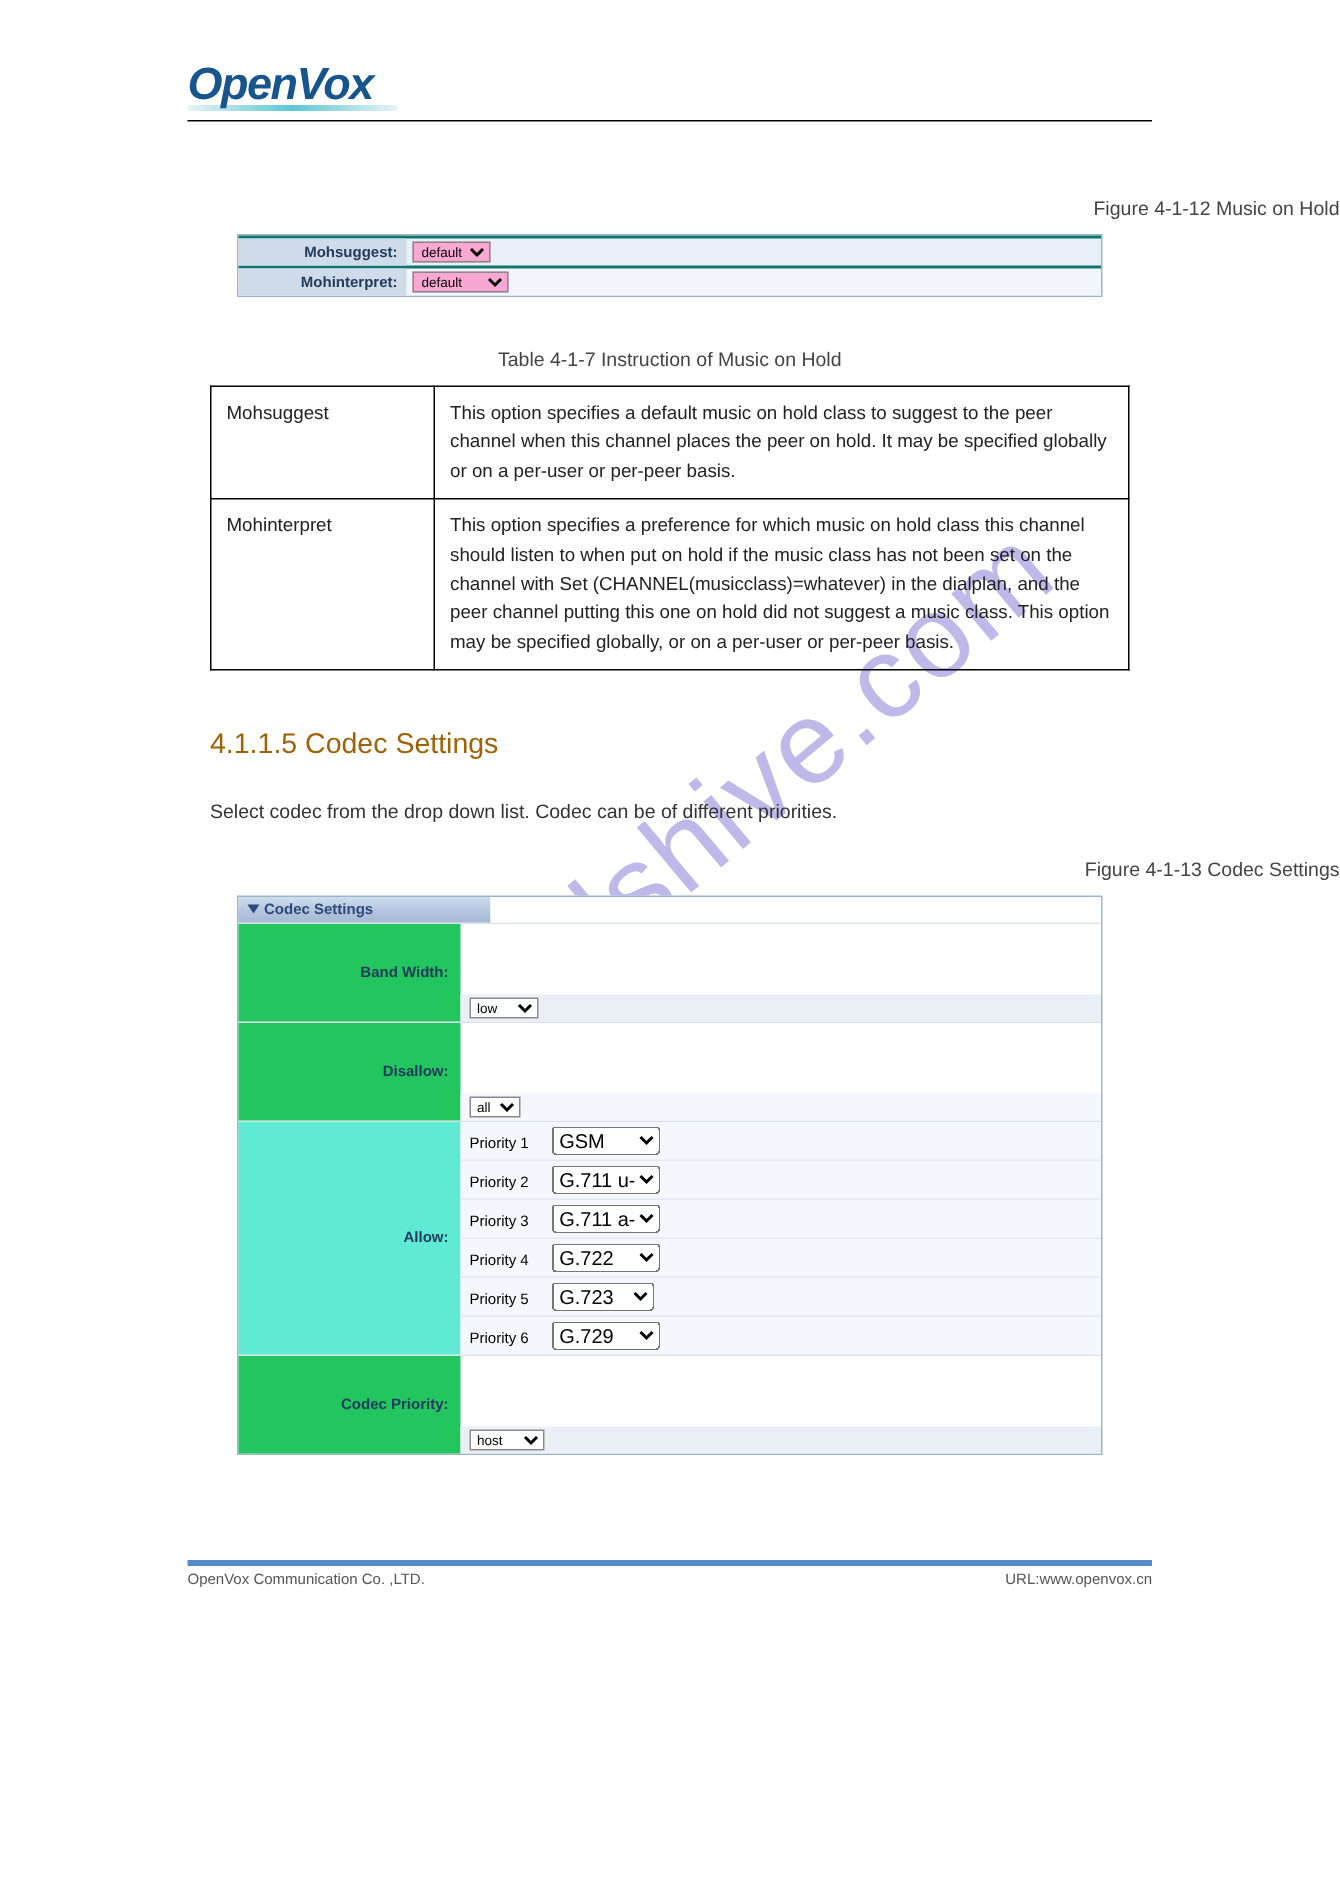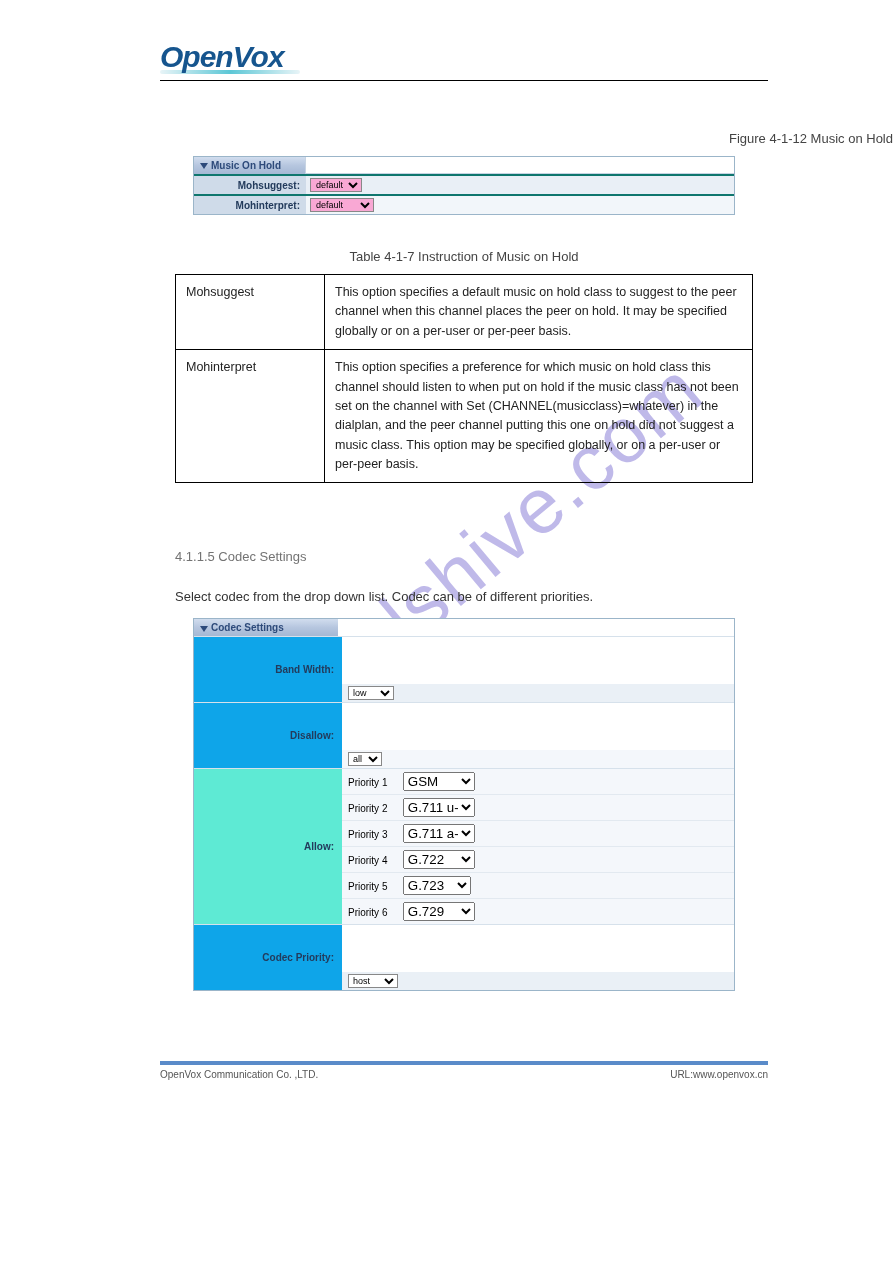--- a/index.html
+++ b/index.html
@@ -27,21 +27,20 @@
     opacity: 0.55;
     font-family: Arial, sans-serif;
     letter-spacing: 2px;
     pointer-events: none;
     white-space: nowrap;
     z-index: 5;
   }
   .content-wrap {
     position: relative;
     z-index: 10;
-    padding-left: 35px;
   }
   
   .header-area {
     margin: 0 125px;
     border-bottom: 1.5px solid #000;
     padding-bottom: 6px;
   }
   .logo {
     font-family: Arial, sans-serif;
     font-weight: 800;
@@ -153,37 +152,37 @@
     border: 1px solid #9bb5c9;
     font-size: 10px;
     background:#fff;
   }
   .codec-title-row { display:flex; }
   .codec-title {
     background: linear-gradient(#d1ddee, #b6c6df, #a5b8d4);
     color: #2d4a7a;
     font-weight: bold;
     padding: 3px 6px;
-    width: 144px;
+    width: 168px;
     box-sizing: border-box;
   }
   .codec-title .tri {
     display:inline-block;width:0;height:0;
     border-left:4px solid transparent;border-right:4px solid transparent;
     border-top:6px solid #2d4a7a;margin-right:3px;vertical-align:middle;
   }
   .codec-title-rest { flex:1; background:#fff; }
   .codec-row { display:flex; border-top:1px solid #d6e1eb; }
   .codec-label {
     width: 148px;
     text-align: right;
     padding: 3px 8px 3px 0;
     font-weight: bold;
     color: #233b5c;
-    background: #0ea5e9;
+    background: #22c55e;
     box-sizing: border-box;
     display:flex; align-items:center; justify-content:flex-end;
   }
   .codec-value {
     flex:1;
     padding: 2px 6px;
     background: #eaf0f6;
     margin-top: 47px;
   }
   .codec-value.stripe { background: #f4f7fb; }
@@ -219,23 +218,23 @@
   }
   .allow-line:first-child { border-top:none; }
   .allow-line span { display:inline-block; width:52px; }
   .body-text {
     margin: 22px 140px 10px 140px;
     font-size: 13px;
     color: #333;
     line-height: 1.7;
   }
   .section-title {
-    margin: 66px 140px 6px 140px;
-    font-size: 13px;
-    color: #737373;
+    margin: 39px 140px 6px 140px;
+    font-size: 19px;
+    color: #a16207;
   }
   
   .footer-line {
     margin: 70px 125px 0 125px;
     height: 4px;
     background: #5a8bc9;
   }
   .footer-text {
     margin: 4px 125px 0 125px;
     display:flex;
@@ -255,26 +254,20 @@
     <div class="header-area">
       <div class="logo">
         <span>OpenVox</span>
       </div>
       <div class="logo-underline"></div>
     </div>
 
     <div class="fig-caption">Figure 4-1-12 Music on Hold</div>
 
     <div class="panel">
-      <div class="panel-header-row">
-        <div class="panel-title">
-          <span class="tri"></span><span>Music On Hold</span>
-        </div>
-        <div class="panel-title-rest"></div>
-      </div>
       <div class="panel-row alt1">
         <div class="panel-label">Mohsuggest:</div>
         <div class="panel-value">
           <select><option>default</option></select>
         </div>
       </div>
       <div class="panel-row alt2">
         <div class="panel-label">Mohinterpret:</div>
         <div class="panel-value">
           <select style="width:64px"><option>default</option></select>
@@ -293,20 +286,21 @@
       <tr>
         <td class="col1">Mohinterpret</td>
         <td>This option specifies a preference for which music on hold class this channel should listen to when put on hold if the music class has not been set on the channel with Set (CHANNEL(musicclass)=whatever) in the dialplan, and the peer channel putting this one on hold did not suggest a music class. This option may be specified globally, or on a per-user or per-peer basis.</td>
       </tr>
     </tbody>
       </table>
 
     <div class="section-title">4.1.1.5 Codec Settings</div>
     <div class="body-text">Select codec from the drop down list. Codec can be of different priorities.</div>
 
+    <div class="fig-caption" style="margin-top:20px">Figure 4-1-13 Codec Settings</div>
 
     <div class="codec-panel">
       <div class="codec-title-row">
         <div class="codec-title">
           <span class="tri"></span><span>Codec Settings</span>
         </div>
         <div class="codec-title-rest"></div>
       </div>
       <div class="codec-row">
         <div class="codec-label">Band Width:</div>

